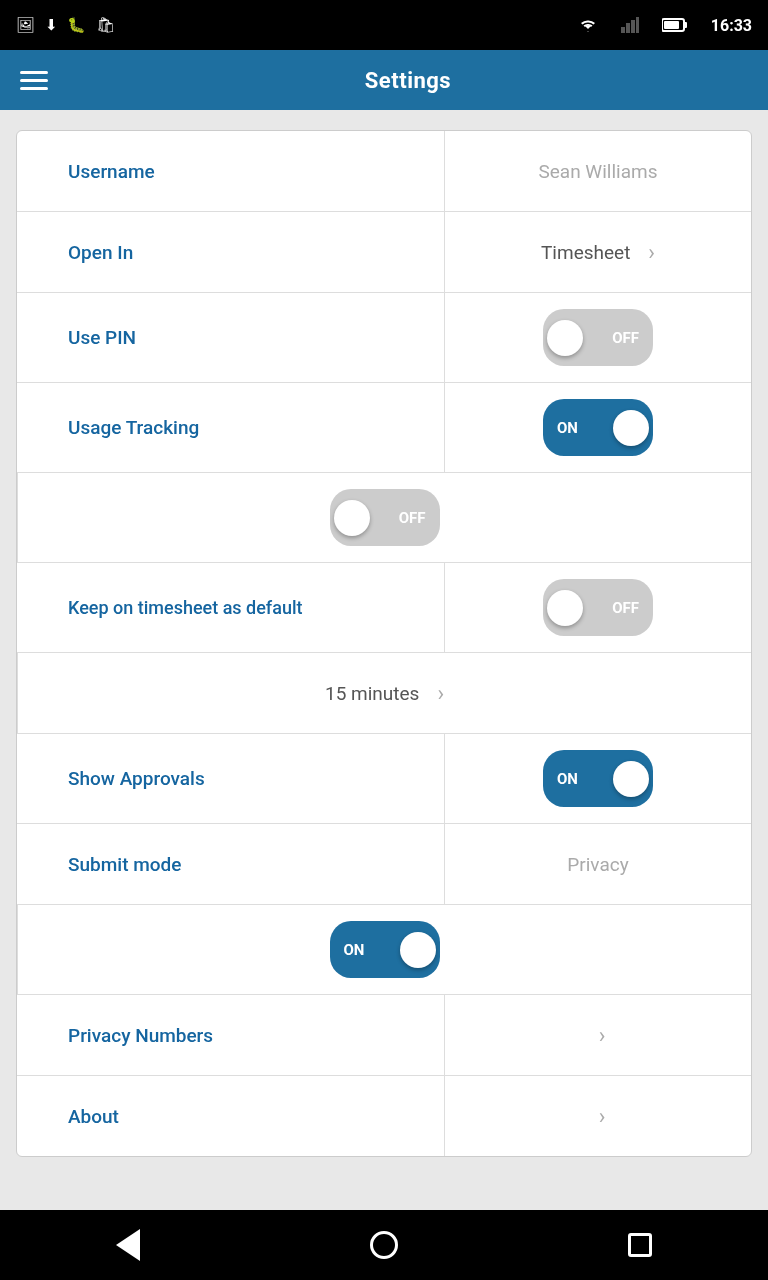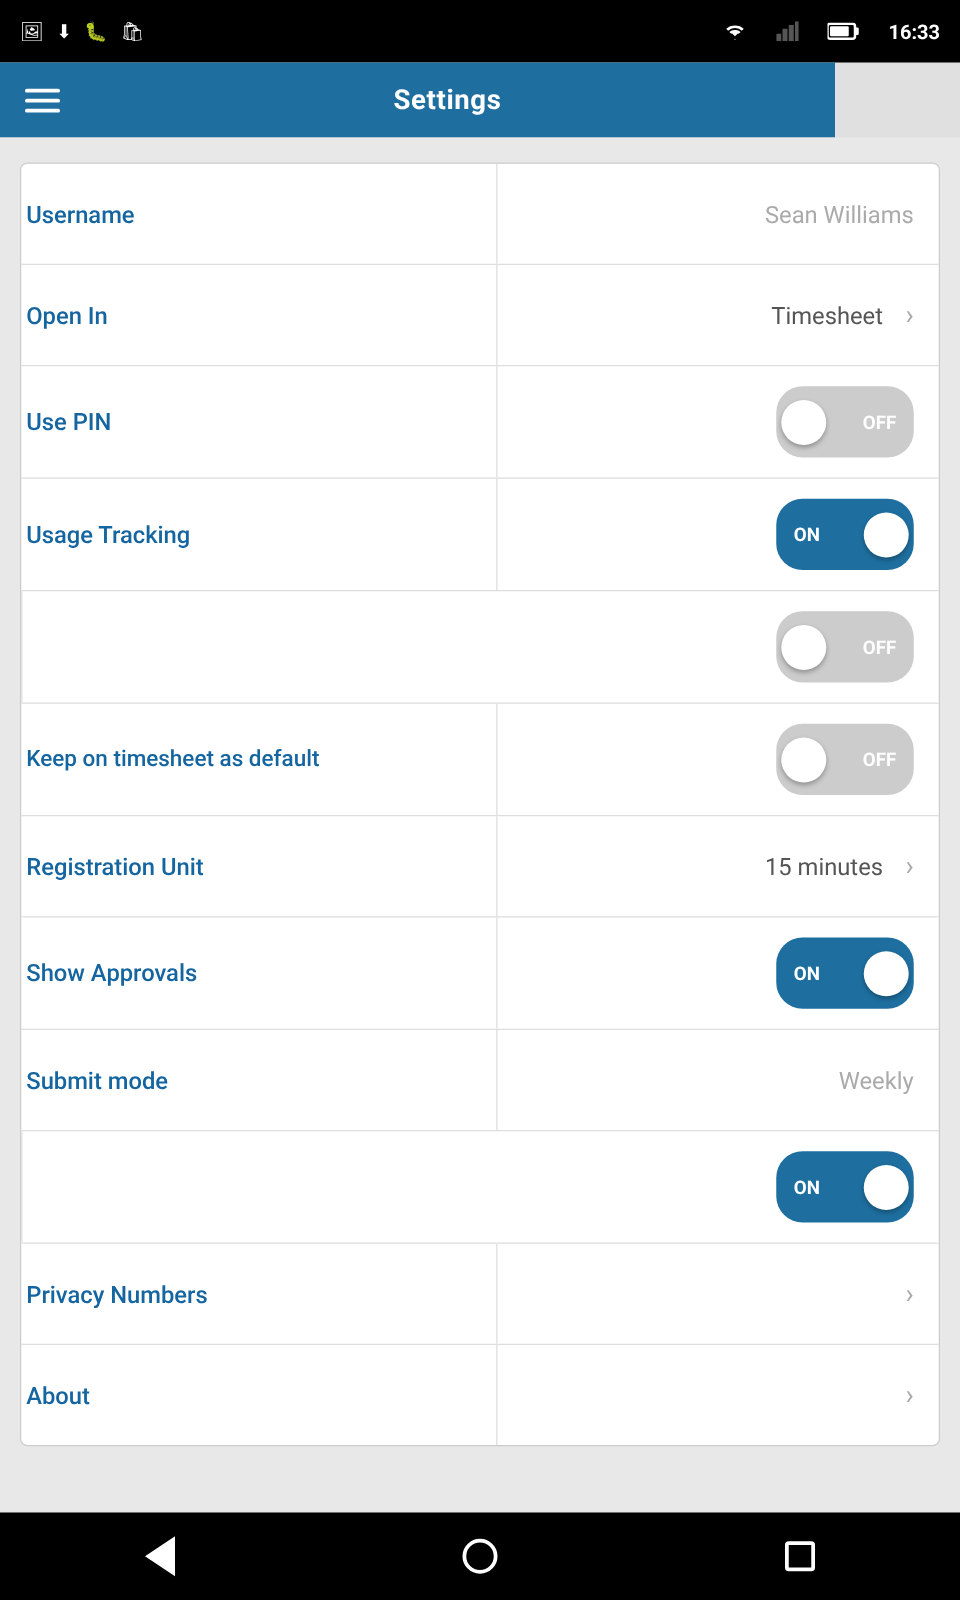--- a/index.html
+++ b/index.html
@@ -31,21 +31,21 @@
     .status-bar-right {
       display: flex;
       align-items: center;
       gap: 23px;
       font-size: 16px;
       font-weight: bold;
     }
 
     
     .top-bar {
-      width: 668px;
+      width: 768px;
       height: 60px;
       background: #1e6fa0;
       display: flex;
       align-items: center;
       padding: 0 20px;
     }
     .hamburger {
       display: flex;
       flex-direction: column;
       gap: 5px;
@@ -96,28 +96,29 @@
       border-bottom: none;
     }
 
     .setting-label {
       width: 380px;
       min-width: 380px;
       padding: 16px 4px;
       color: #1565a0;
       font-size: 19px;
       font-weight: 500;
+      margin-left: 47px;
     }
 
     .setting-value {
       flex: 1;
       padding: 16px 20px;
       display: flex;
       align-items: center;
-      justify-content: flex-end;
+      justify-content: center;
       color: #888;
       font-size: 19px;
       border-left: 1px solid #ddd;
       min-height: 80px;
     }
 
     .setting-value .value-text {
       color: #555;
       margin-right: 10px;
     }
@@ -310,41 +311,40 @@
       <div class="setting-label" style="font-size:18px;">Keep on timesheet as default</div>
       <div class="setting-value">
         <div class="toggle off">
           <span class="toggle-label">OFF</span>
           <div class="toggle-knob"></div>
         </div>
       </div>
     </div>
 
     <div class="setting-row">
-      <div class="setting-label">Registration Unit</div>
       <div class="setting-value">
         <span class="value-text">15 minutes</span>
         <span class="chevron">›</span>
       </div>
     </div>
 
     <div class="setting-row">
       <div class="setting-label">Show Approvals</div>
       <div class="setting-value">
         <div class="toggle on">
           <span class="toggle-label">ON</span>
           <div class="toggle-knob"></div>
         </div>
       </div>
     </div>
 
     <div class="setting-row">
       <div class="setting-label">Submit mode</div>
       <div class="setting-value">
-        <span class="username-value">Weekly</span>
+        <span class="username-value">Privacy</span>
       </div>
     </div>
 
     <div class="setting-row">
       <div class="setting-value">
         <div class="toggle on">
           <span class="toggle-label">ON</span>
           <div class="toggle-knob"></div>
         </div>
       </div>

